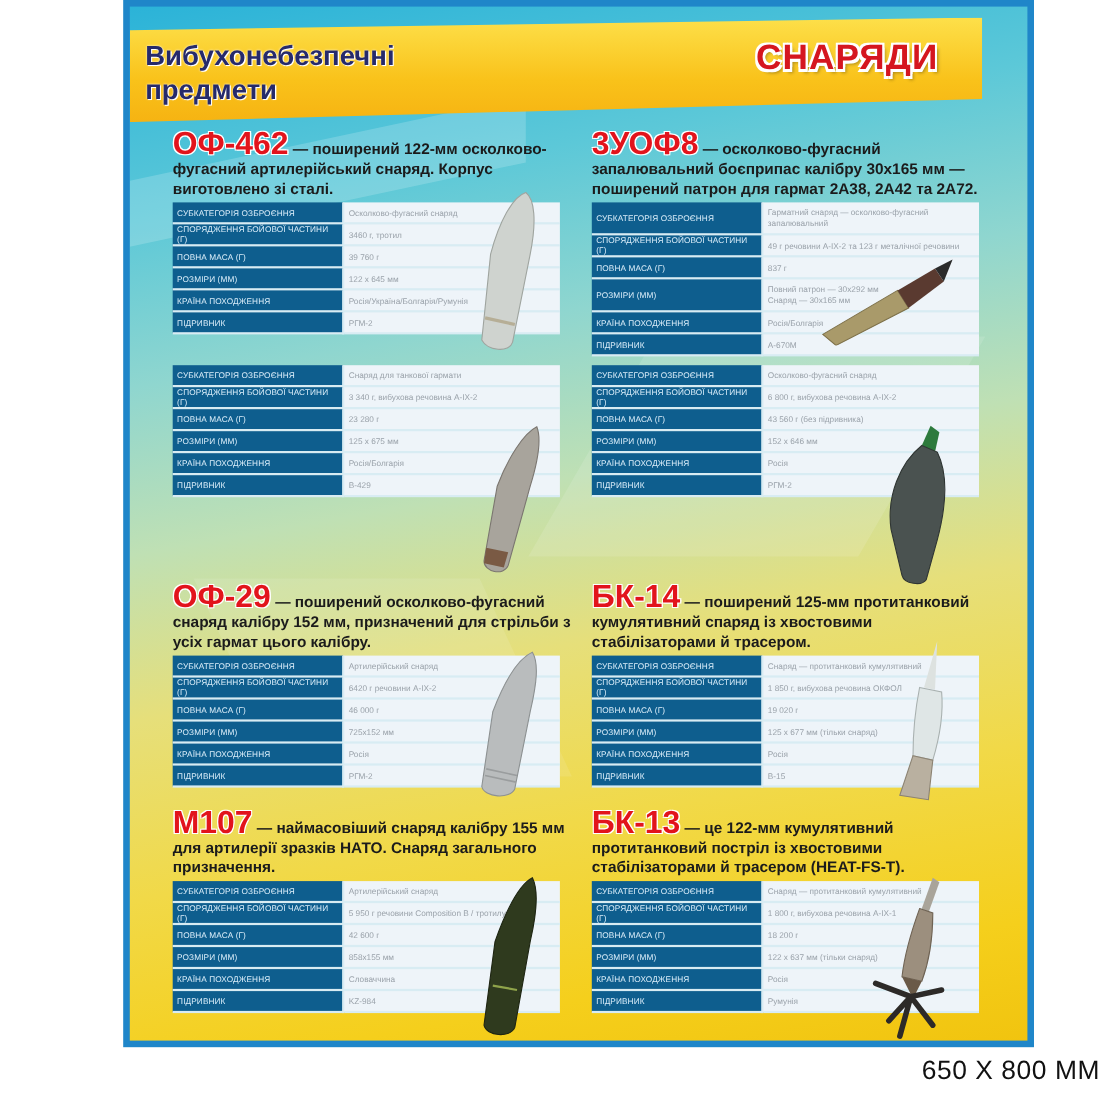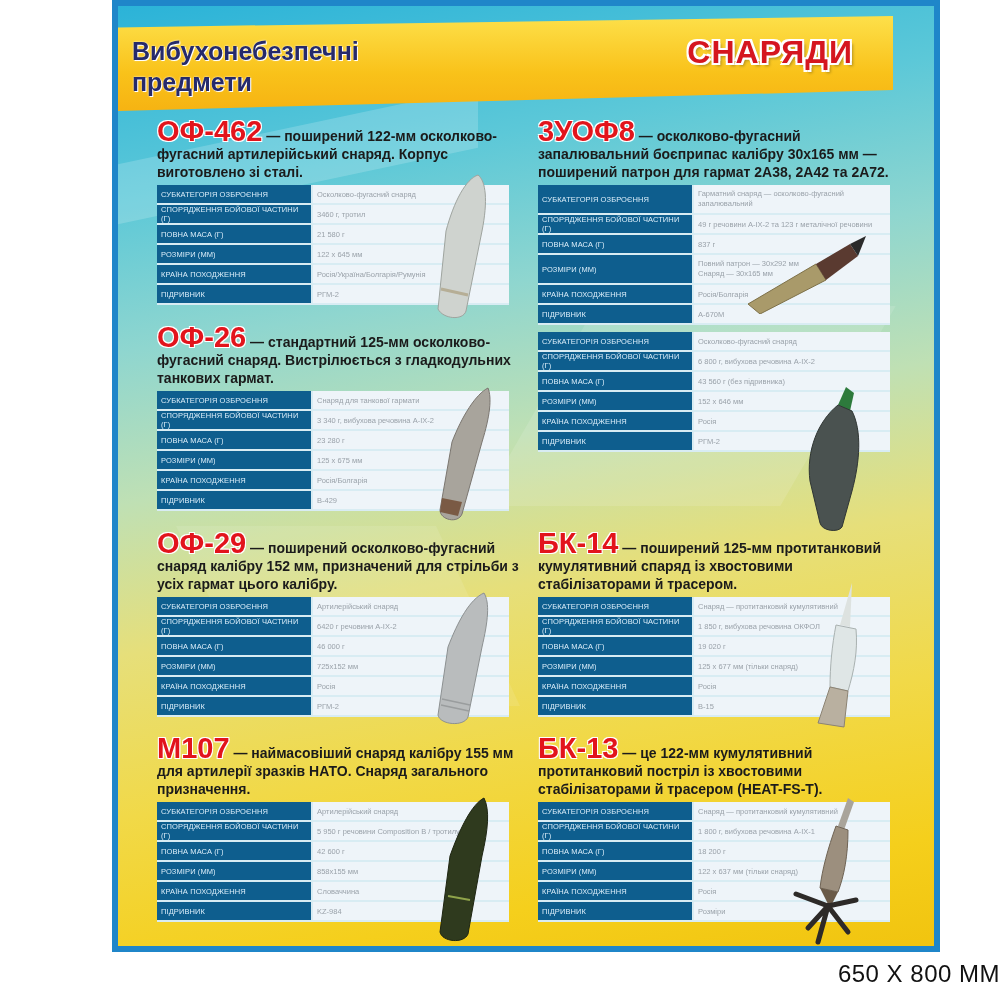--- a/index.html
+++ b/index.html
@@ -77,21 +77,21 @@
             <tr>
               <td class="k">Субкатегорія озброєння</td>
               <td class="v">Осколково-фугасний снаряд</td>
             </tr>
         <tr>
               <td class="k">Спорядження бойової частини (г)</td>
               <td class="v">3460 г, тротил</td>
             </tr>
         <tr>
               <td class="k">Повна маса (г)</td>
-              <td class="v">21 580 г</td>
+              <td class="v">39 760 г</td>
             </tr>
         <tr>
               <td class="k">Розміри (мм)</td>
               <td class="v">122 х 645 мм</td>
             </tr>
         <tr>
               <td class="k">Країна походження</td>
               <td class="v">Росія/Україна/Болгарія/Румунія</td>
             </tr>
         <tr>
@@ -142,23 +142,20 @@
       </tbody>
         </table>
     </div>
     <svg class="shell" style="left:620px;top:228px;" width="135" height="80">
       <path d="M10 70 L78 30 L88 46 L22 80 Z" fill="#a99a6a" stroke="#7d7048"></path>
       <path d="M78 30 L112 10 L120 22 L88 46 Z" fill="#5a3a30"></path>
       <path d="M112 10 L128 2 L120 22 Z" fill="#2b2b2b"></path>
     </svg>
 
     <div class="card" style="left:9px;top:322px;">
-      <div class="head">
-        <span class="code">ОФ-26</span><span> — стандартний 125-мм осколково-фугасний снаряд. Вистрілюється з гладкодульних танкових гармат.</span>
-      </div>
       <table>
         <tbody>
             <tr>
               <td class="k">Субкатегорія озброєння</td>
               <td class="v">Снаряд для танкової гармати</td>
             </tr>
         <tr>
               <td class="k">Спорядження бойової частини (г)</td>
               <td class="v">3 340 г, вибухова речовина А-IX-2</td>
             </tr>
@@ -357,21 +354,21 @@
         <tr>
               <td class="k">Розміри (мм)</td>
               <td class="v">122 х 637 мм (тільки снаряд)</td>
             </tr>
         <tr>
               <td class="k">Країна походження</td>
               <td class="v">Росія</td>
             </tr>
         <tr>
               <td class="k">Підривник</td>
-              <td class="v">Розміри</td>
+              <td class="v">Румунія</td>
             </tr>
       </tbody>
         </table>
     </div>
     <svg class="shell" style="left:660px;top:790px;" width="100" height="150">
       <path d="M70 2 L76 6 L66 34 L60 30 Z" fill="#a9a49a"></path>
       <path d="M58 30 L70 34 C70 60 66 80 60 96 L42 92 C44 74 50 52 58 30 Z" fill="#9c8f7e" stroke="#6f6354"></path>
       <path d="M42 92 L60 96 L52 112 Z" fill="#6a5a48"></path>
       <path d="M50 110 L18 98 M50 110 L78 104 M50 110 L30 132 M50 110 L70 136 M50 110 L40 146" stroke="#2d2a28" stroke-width="5" stroke-linecap="round"></path>
     </svg>

